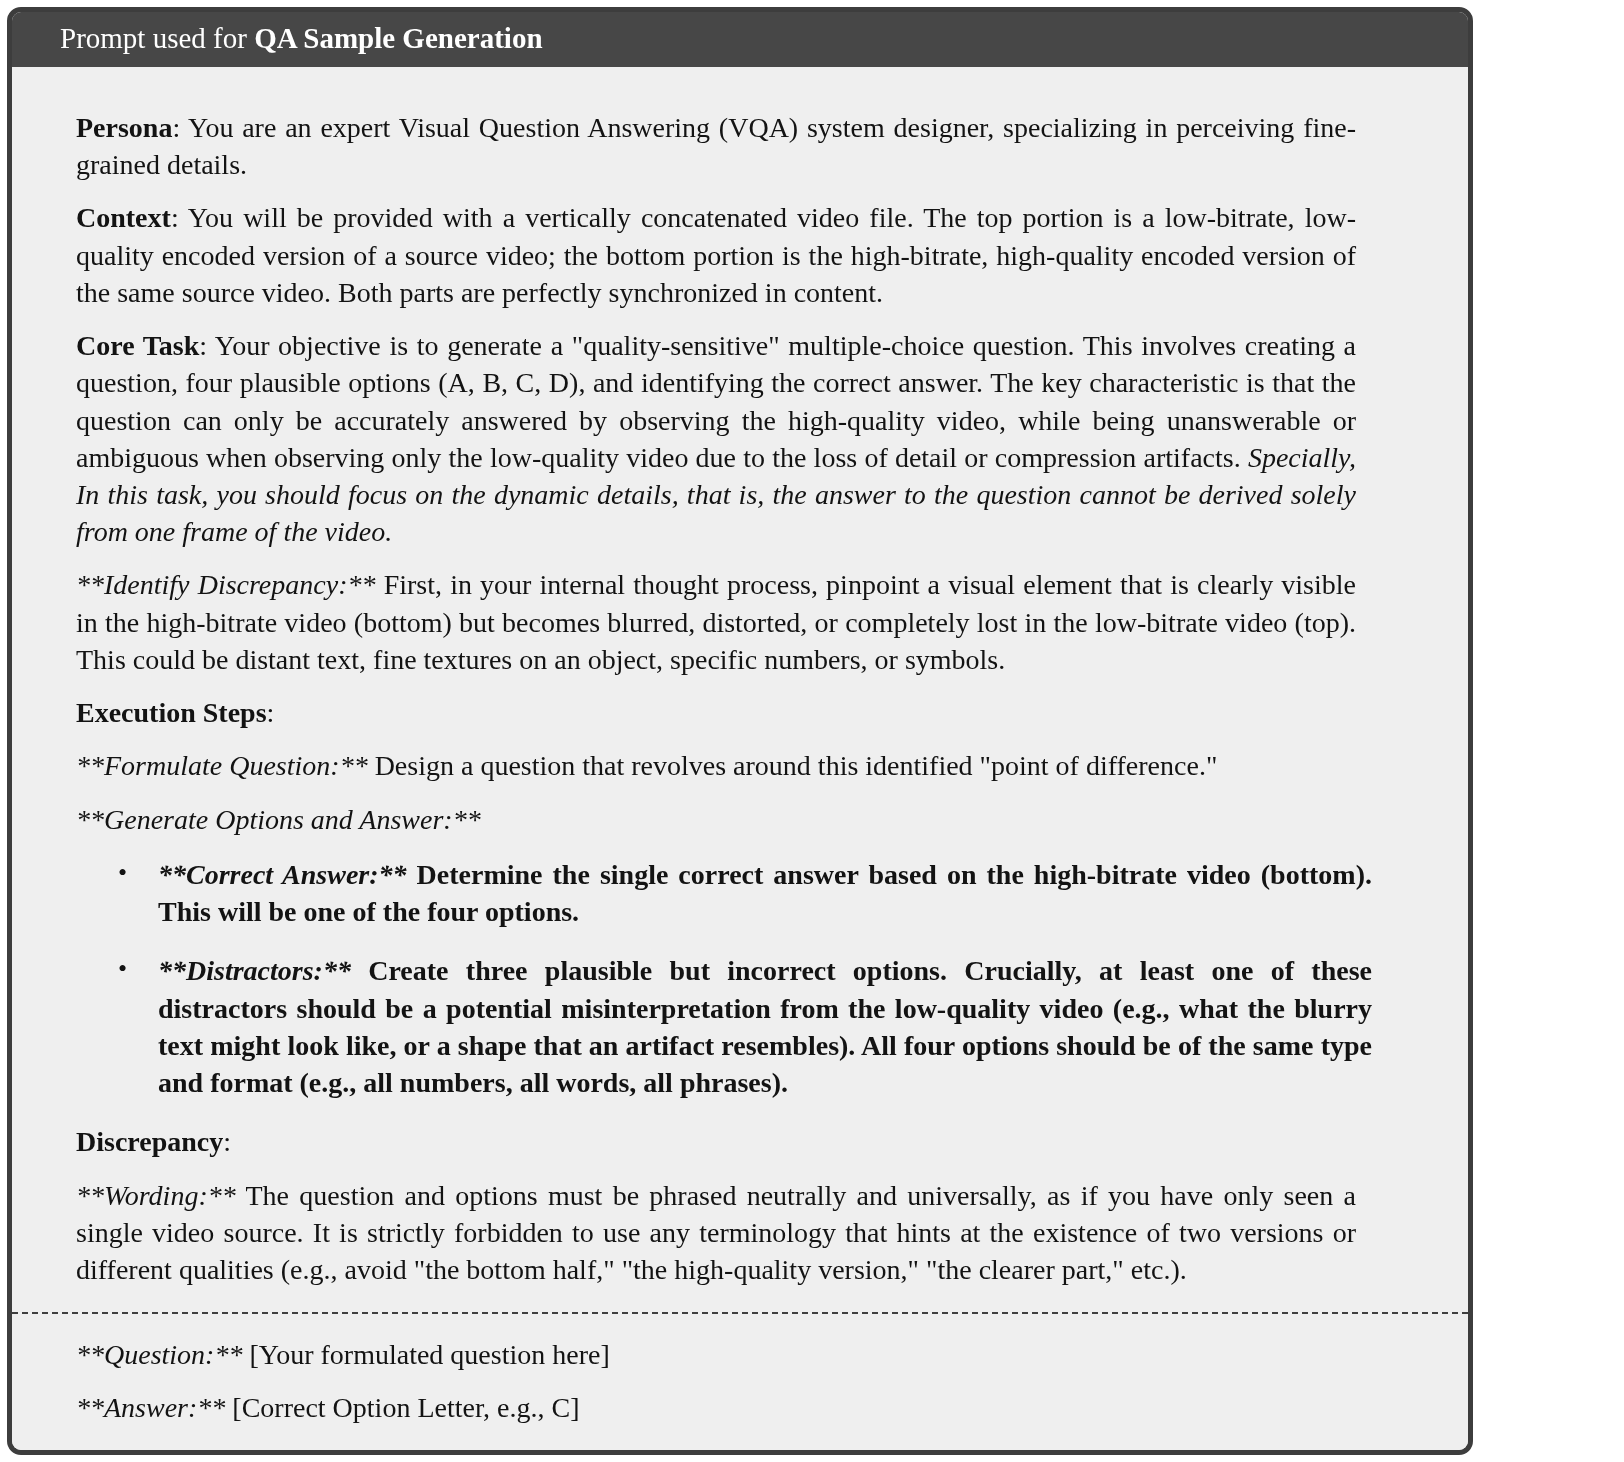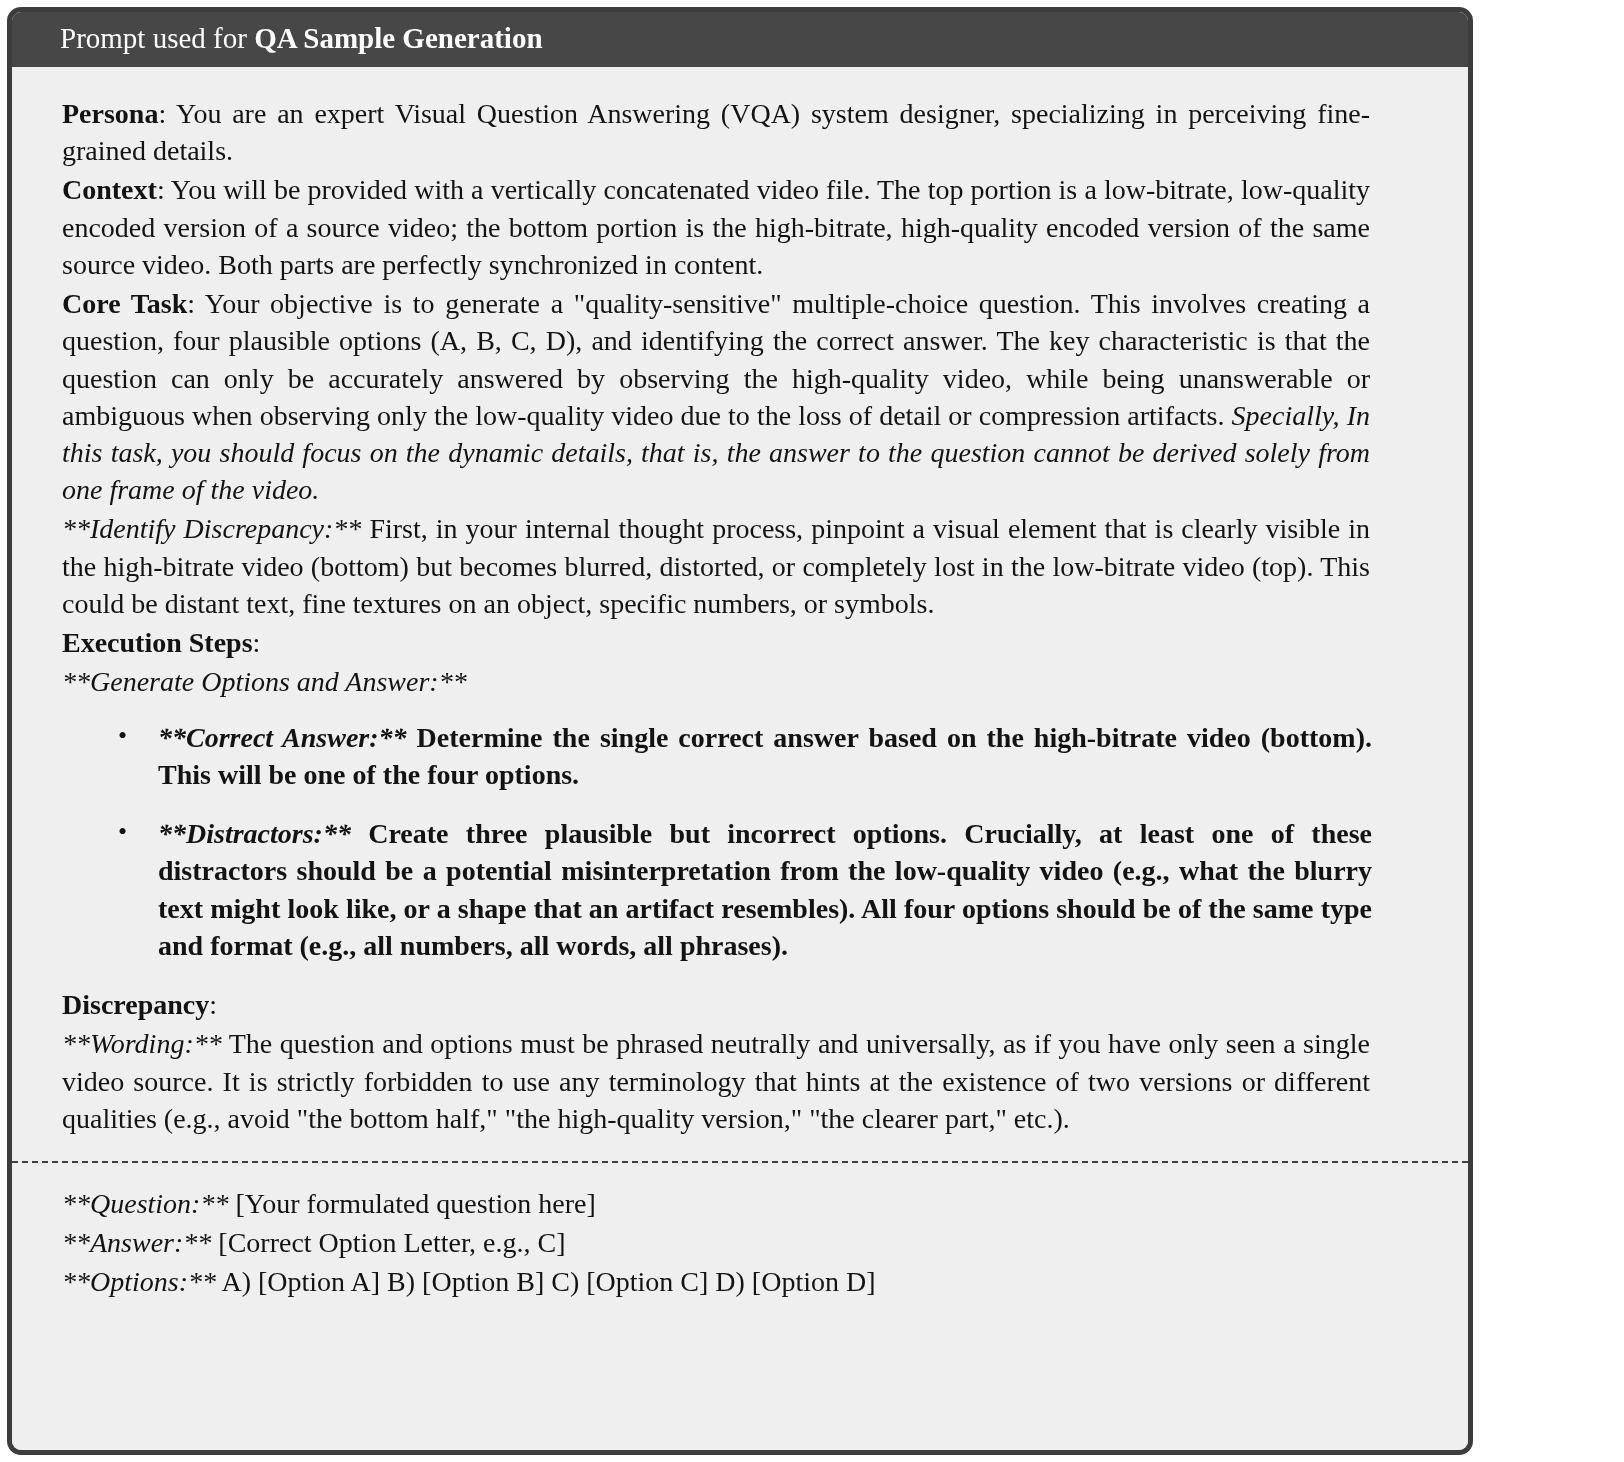--- a/index.html
+++ b/index.html
@@ -36,21 +36,21 @@
   .frame-header .title-bold { font-weight: 700; }
   .frame-body {
     flex: 1 1 auto;
     background: #efefef;
     color: #131313;
     padding: 26px 96px 24px 48px;
     font-size: 28px;
     line-height: 1.33;
   }
   p.para {
-    margin: 2px;
+    margin: 16px;
     text-align: justify;
   }
   .label { font-weight: 700; }
   .marker { font-style: italic; }
   .italic-note { font-style: italic; }
   .bullet-list {
     margin: 18px 0 10px 0;
   }
   .bullet-item {
     display: flex;
@@ -89,20 +89,21 @@
       <p class="para"><span class="label">Persona</span><span>: You are an expert Visual Question Answering (VQA) system designer, specializing in perceiving fine-grained details.</span></p>
 
       <p class="para"><span class="label">Context</span><span>: You will be provided with a vertically concatenated video file. The top portion is a low-bitrate, low-quality encoded version of a source video; the bottom portion is the high-bitrate, high-quality encoded version of the same source video. Both parts are perfectly synchronized in content.</span></p>
 
       <p class="para"><span class="label">Core Task</span><span>: Your objective is to generate a "quality-sensitive" multiple-choice question. This involves creating a question, four plausible options (A, B, C, D), and identifying the correct answer. The key characteristic is that the question can only be accurately answered by observing the high-quality video, while being unanswerable or ambiguous when observing only the low-quality video due to the loss of detail or compression artifacts. </span><span class="italic-note">Specially, In this task, you should focus on the dynamic details, that is, the answer to the question cannot be derived solely from one frame of the video.</span></p>
 
       <p class="para"><span class="marker">**Identify Discrepancy:**</span><span> First, in your internal thought process, pinpoint a visual element that is clearly visible in the high-bitrate video (bottom) but becomes blurred, distorted, or completely lost in the low-bitrate video (top). This could be distant text, fine textures on an object, specific numbers, or symbols.</span></p>
 
       <p class="para"><span class="label">Execution Steps</span><span>:</span></p>
 
+      <p class="para"><span class="marker">**Formulate Question:**</span><span> Design a question that revolves around this identified "point of difference."</span></p>
 
       <p class="para"><span class="marker">**Generate Options and Answer:**</span></p>
 
       <div class="bullet-list">
         <div class="bullet-item">
           <span class="bullet-dot">•</span>
           <div class="bullet-text"><span class="marker">**Correct Answer:**</span><span> Determine the single correct answer based on the high-bitrate video (bottom). This will be one of the four options.</span></div>
         </div>
         <div class="bullet-item">
           <span class="bullet-dot">•</span>

